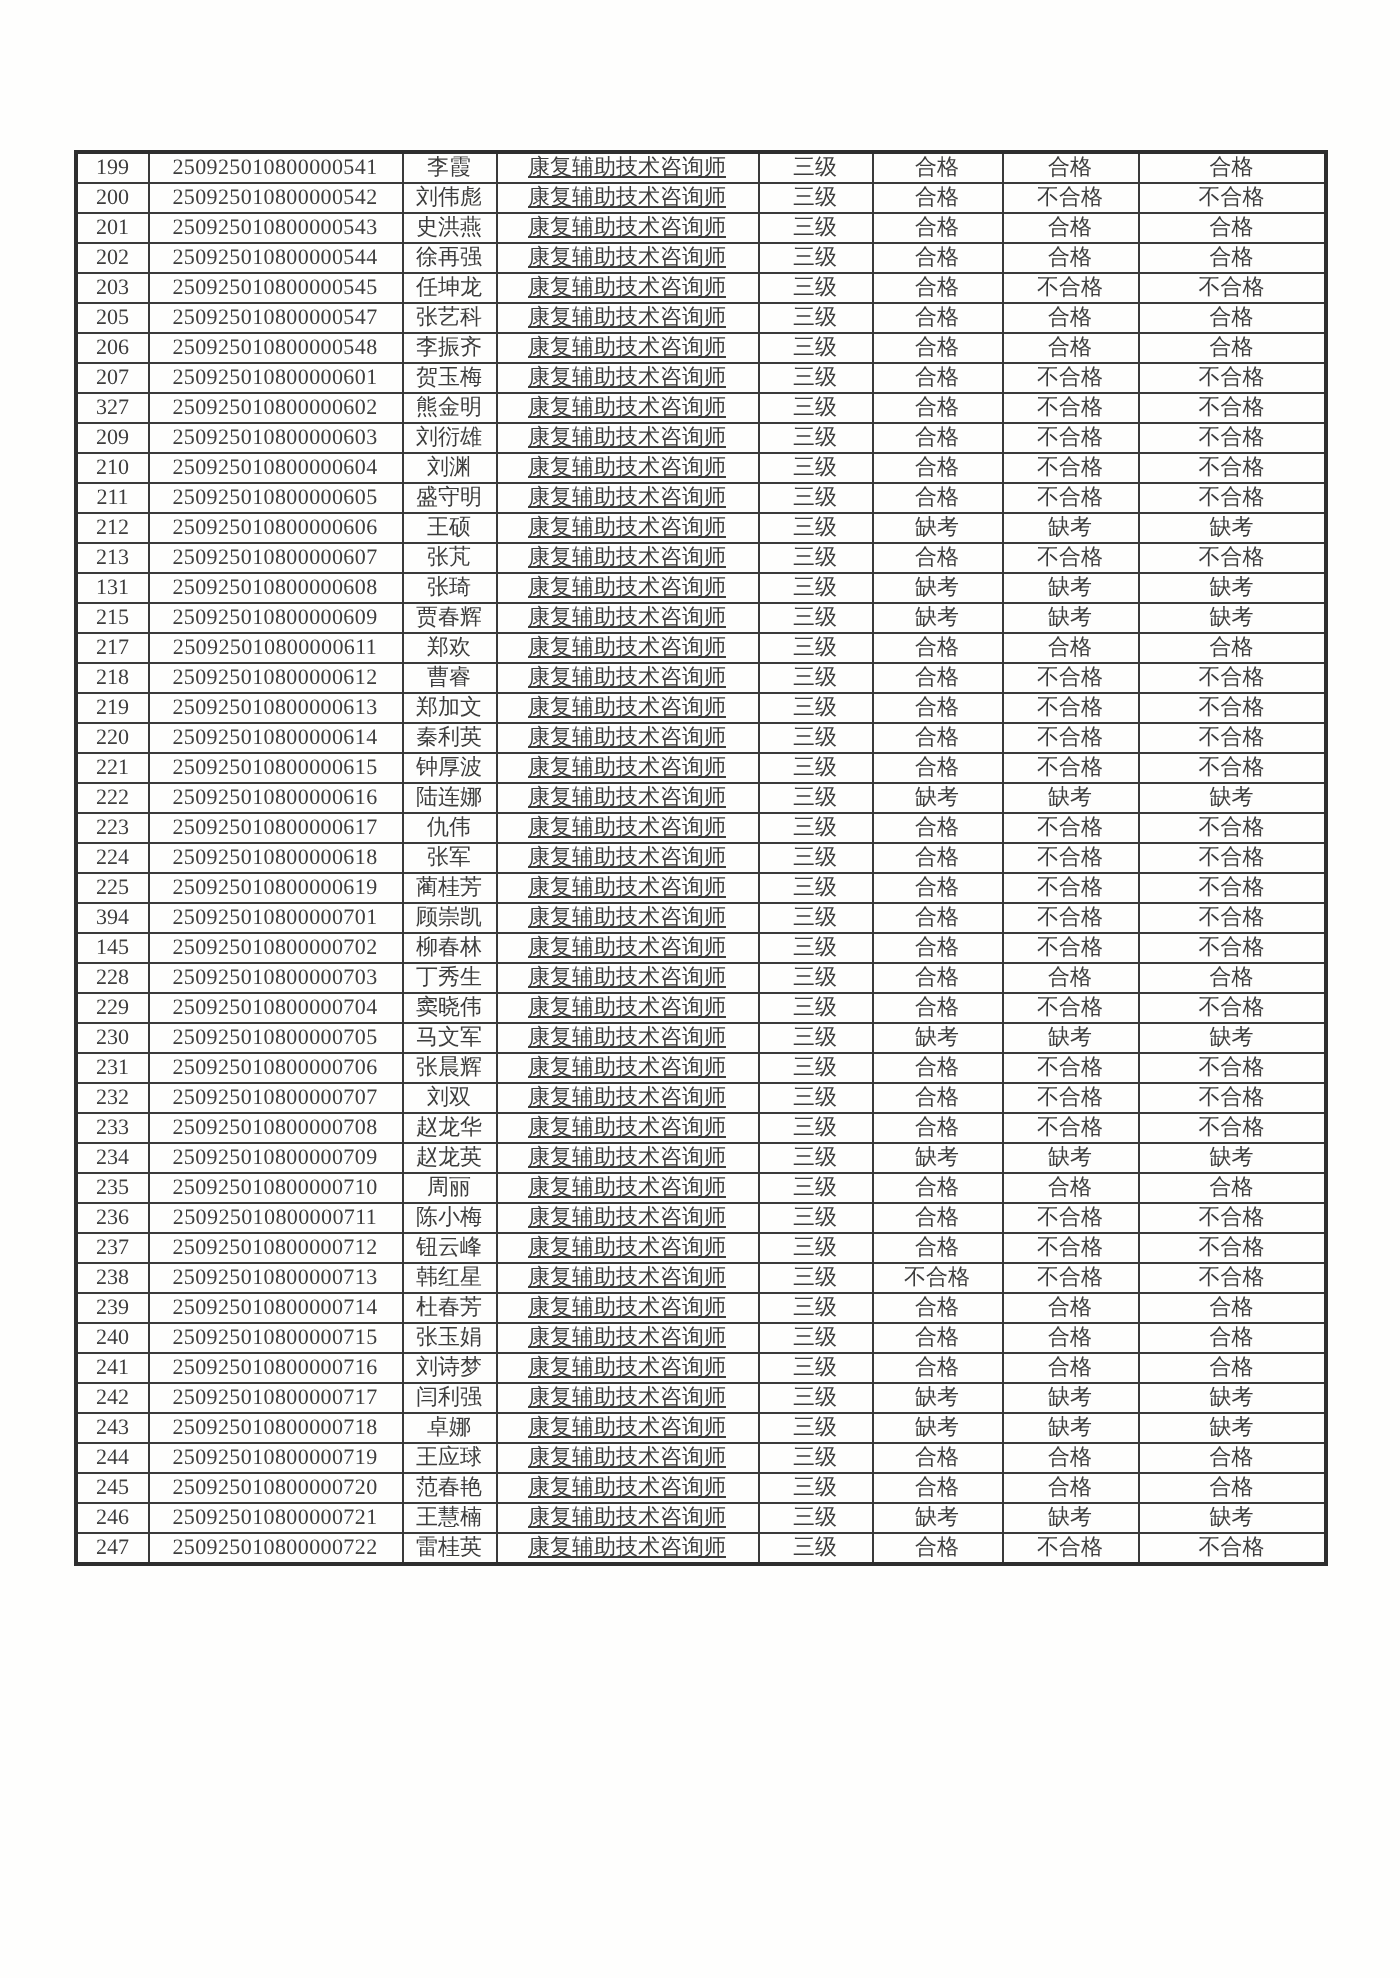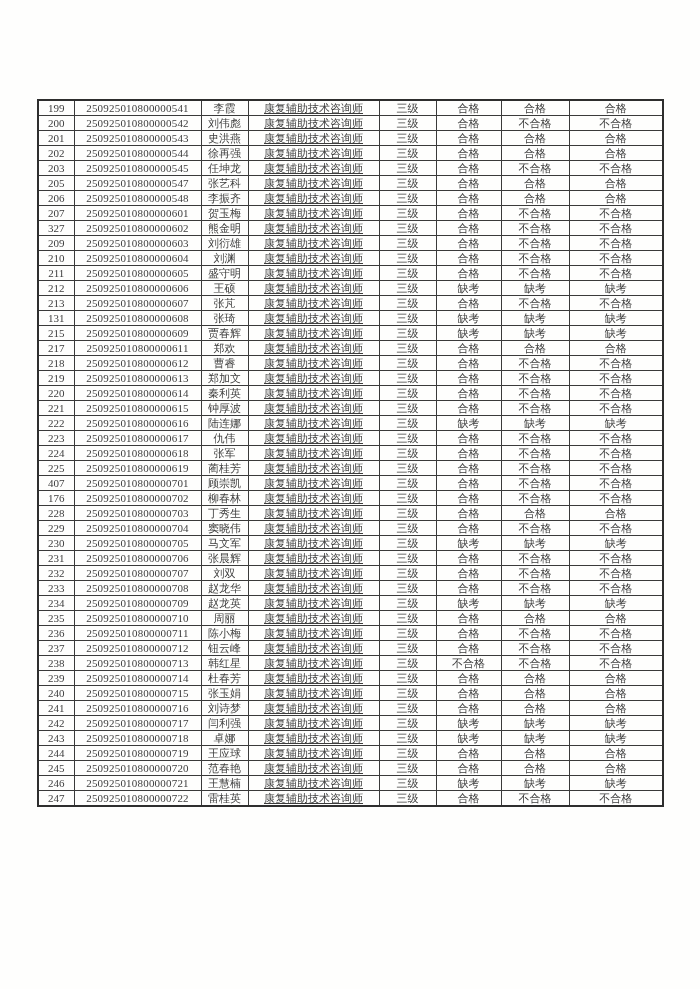--- a/index.html
+++ b/index.html
@@ -9,21 +9,21 @@
     font-family: "Liberation Serif", "DejaVu Serif", serif;
   }
   .page {
     position: relative;
     width: 700px; height: 989px;
     background: #fefefdff;
     overflow: hidden;
   }
   table.results {
     position: absolute;
-    left: 37px; top: 99px;
+    left: 37px; top: 75px;
     width: 625px;
     border-collapse: collapse;
     table-layout: fixed;
     border: 2px solid #2e2e2e;
     filter: blur(0.15px);
   }
   table.results td {
     border: 1px solid #3a3a3a;
     height: 14px;
     padding: 0;
@@ -302,31 +302,31 @@
           <td class="cell-seq">225</td>
           <td class="cell-id">250925010800000619</td>
           <td class="cell-name">蔺桂芳</td>
           <td class="cell-occ">康复辅助技术咨询师</td>
           <td class="cell-level">三级</td>
           <td class="cell-res">合格</td>
           <td class="cell-res">不合格</td>
           <td class="cell-res">不合格</td>
         </tr>
         <tr>
-          <td class="cell-seq">407</td>
+          <td class="cell-seq">394</td>
           <td class="cell-id">250925010800000701</td>
           <td class="cell-name">顾崇凯</td>
           <td class="cell-occ">康复辅助技术咨询师</td>
           <td class="cell-level">三级</td>
           <td class="cell-res">合格</td>
           <td class="cell-res">不合格</td>
           <td class="cell-res">不合格</td>
         </tr>
         <tr>
-          <td class="cell-seq">176</td>
+          <td class="cell-seq">145</td>
           <td class="cell-id">250925010800000702</td>
           <td class="cell-name">柳春林</td>
           <td class="cell-occ">康复辅助技术咨询师</td>
           <td class="cell-level">三级</td>
           <td class="cell-res">合格</td>
           <td class="cell-res">不合格</td>
           <td class="cell-res">不合格</td>
         </tr>
         <tr>
           <td class="cell-seq">228</td>

